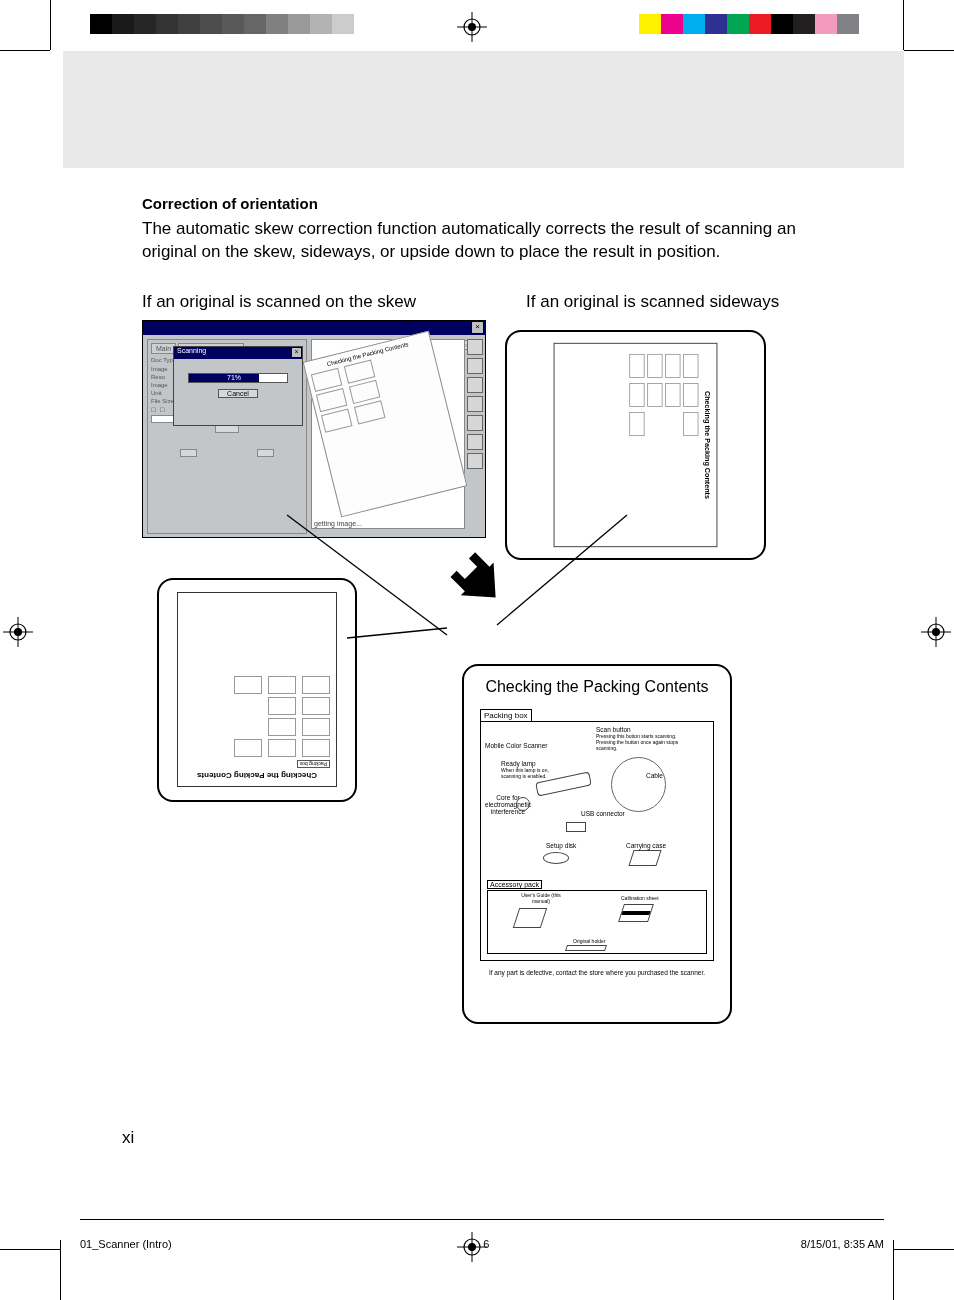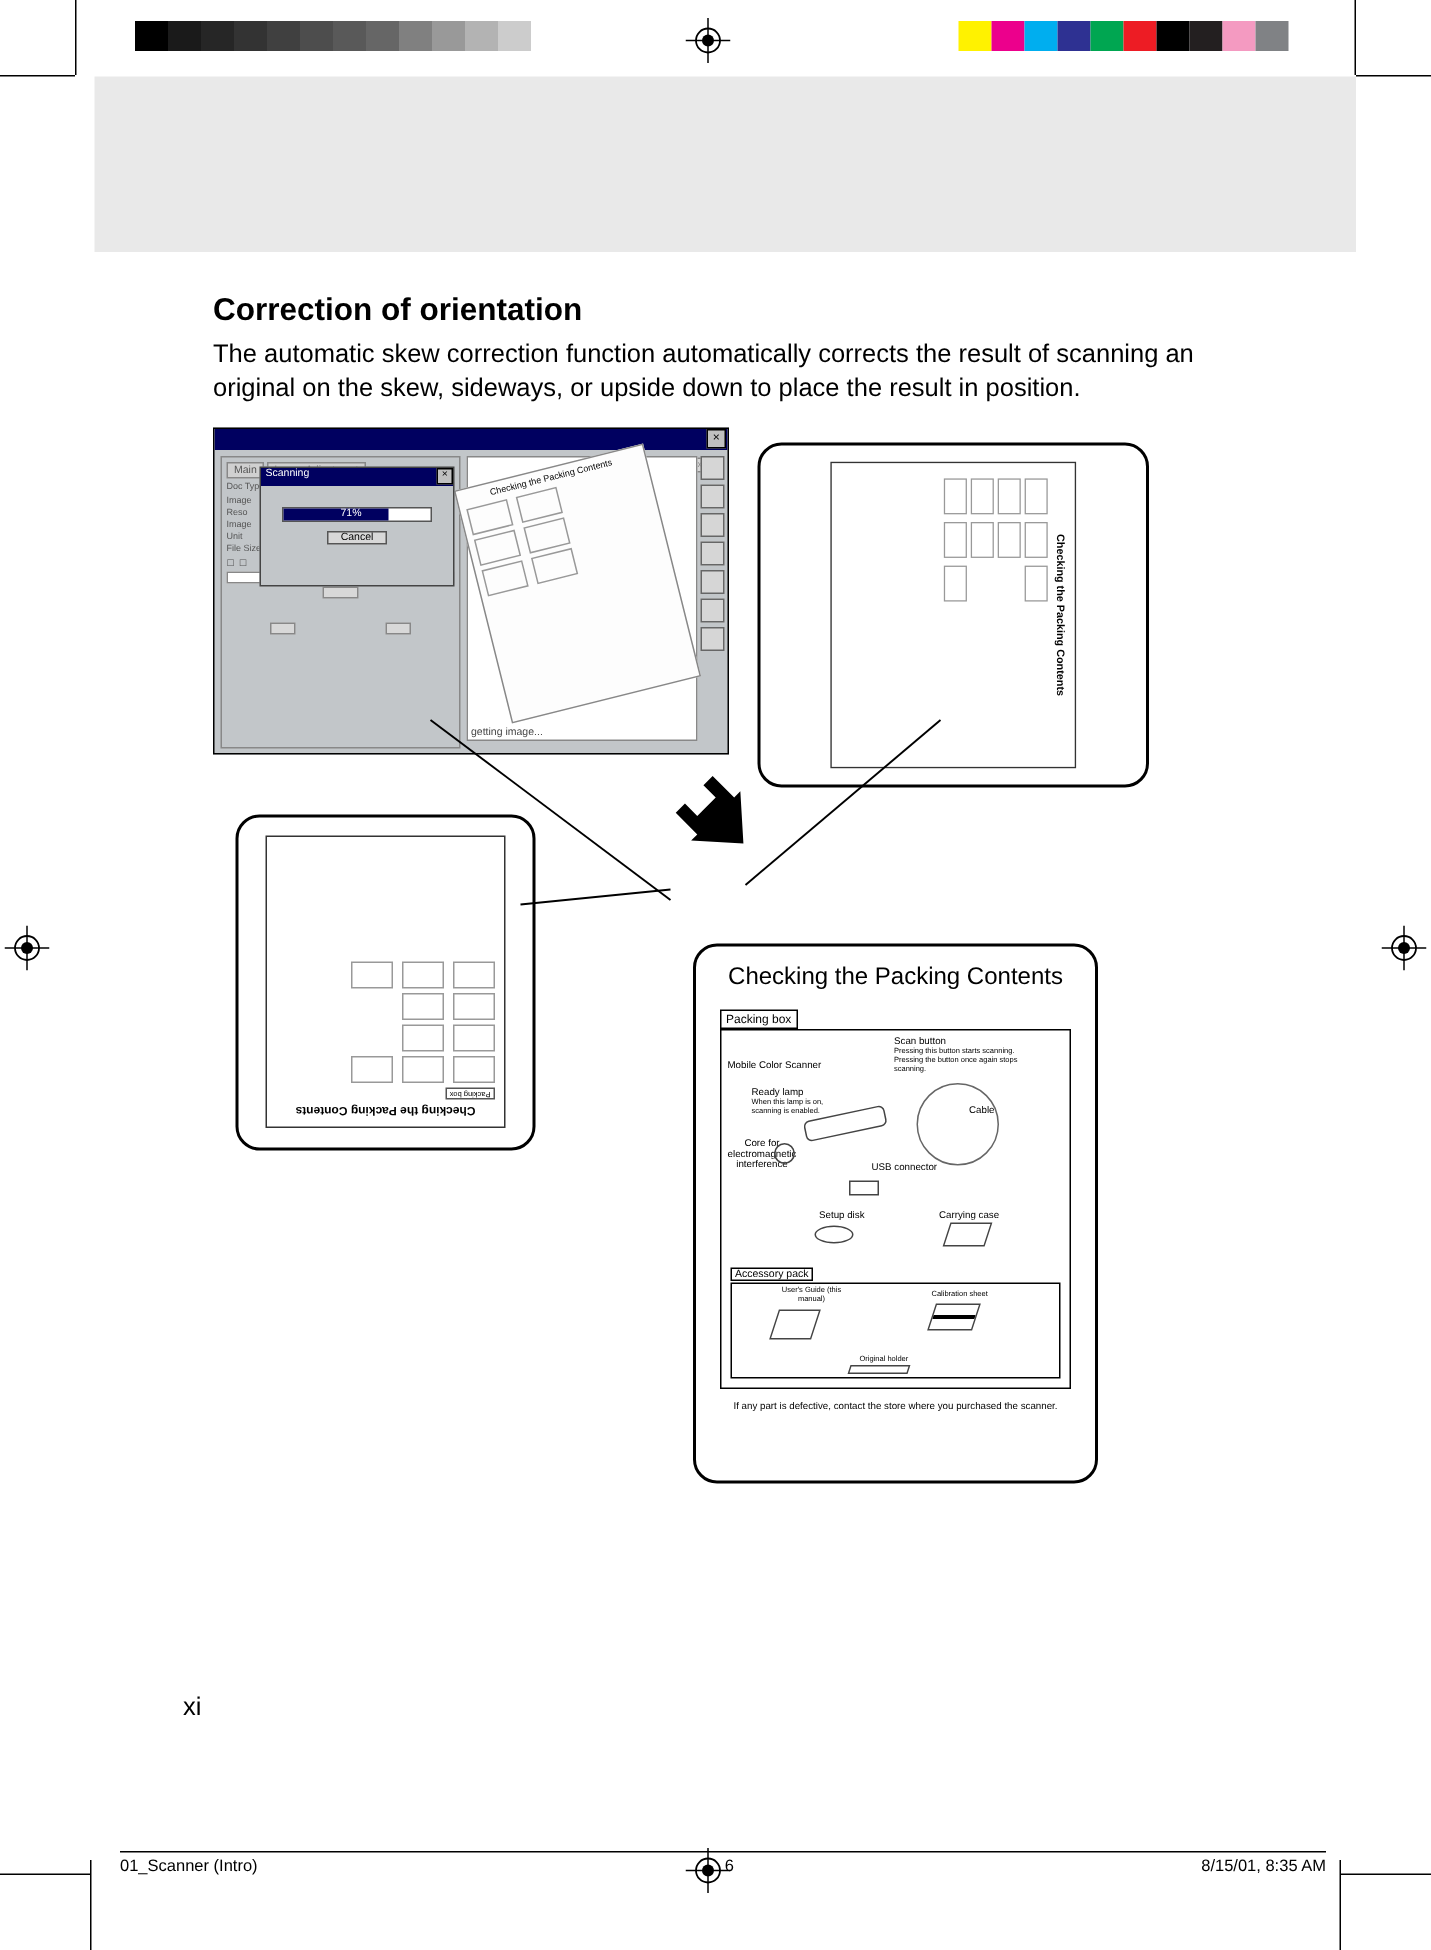--- a/index.html
+++ b/index.html
@@ -32,21 +32,21 @@
     position: absolute;
     top: 51px; left: 63px; right: 50px;
     height: 117px;
     background: #e9e9e9;
   }
   .content {
     position: absolute;
     left: 142px; right: 113px;
     top: 195px;
   }
-  .h1 { font-weight: bold; font-size: 21px; margin-bottom: 6px; }
+  .h1 { font-weight: bold; font-size: 15px; margin-bottom: 6px; }
   .p { font-size: 17px; line-height: 1.35; margin-bottom: 14px; }
   .p.justify { text-align: justify; }
   .caption { font-size: 17px; margin-top: 28px; margin-bottom: 8px; }
   .figure-area {
     position: relative;
     height: 720px;
   }
   .skew-window {
     position: absolute;
     left: 0px; top: 0px;
@@ -154,21 +154,21 @@
 
   .leader-line { position:absolute; }
   .leader-line svg { overflow:visible; }
 
   .section2 { position:absolute; left:142px; right:113px; top:1041px; }
 
   .roman { position:absolute; left:122px; top:1128px; font-size:17px; }
 
   .footer {
     position:absolute; bottom:50px; left:80px; right:70px;
-    border-top:1px solid #000; padding-top:3px;
+    border-top:1px solid #000; padding-top:18px;
     display:flex; justify-content:space-between;
     font-size:11px;
   }
 
   .mini-content .mc-row { display:flex; gap:6px; margin:3px 0; }
   .mini-content .mc-item { border:1px solid #999; width:28px; height:18px; }
 </style>
 </head>
 <body>
 
@@ -241,20 +241,24 @@
     <div class="swatch" style="background: rgb(244, 154, 193);"></div>
     <div class="swatch" style="background: rgb(128, 130, 133);"></div>
   </div>
 
 <div class="page-header-bg"></div>
 
 <div class="content">
   <div class="h1">Correction of orientation</div>
   <div class="p">The automatic skew correction function automatically corrects the result of scanning an original on the skew, sideways, or upside down to place the result in position.</div>
 
+  <div class="caption" style="display:flex; gap:90px;">
+    <span>If an original is scanned on the skew</span>
+    <span style="margin-left:20px;">If an original is scanned sideways</span>
+  </div>
 
   <div class="figure-area">
 
     <div class="skew-window">
       <div class="titlebar">
         <div class="xbtn">×</div>
       </div>
       <div class="topbtns">
         <div class="tbtn">Scan</div>
         <div class="tbtn">Preview</div>

